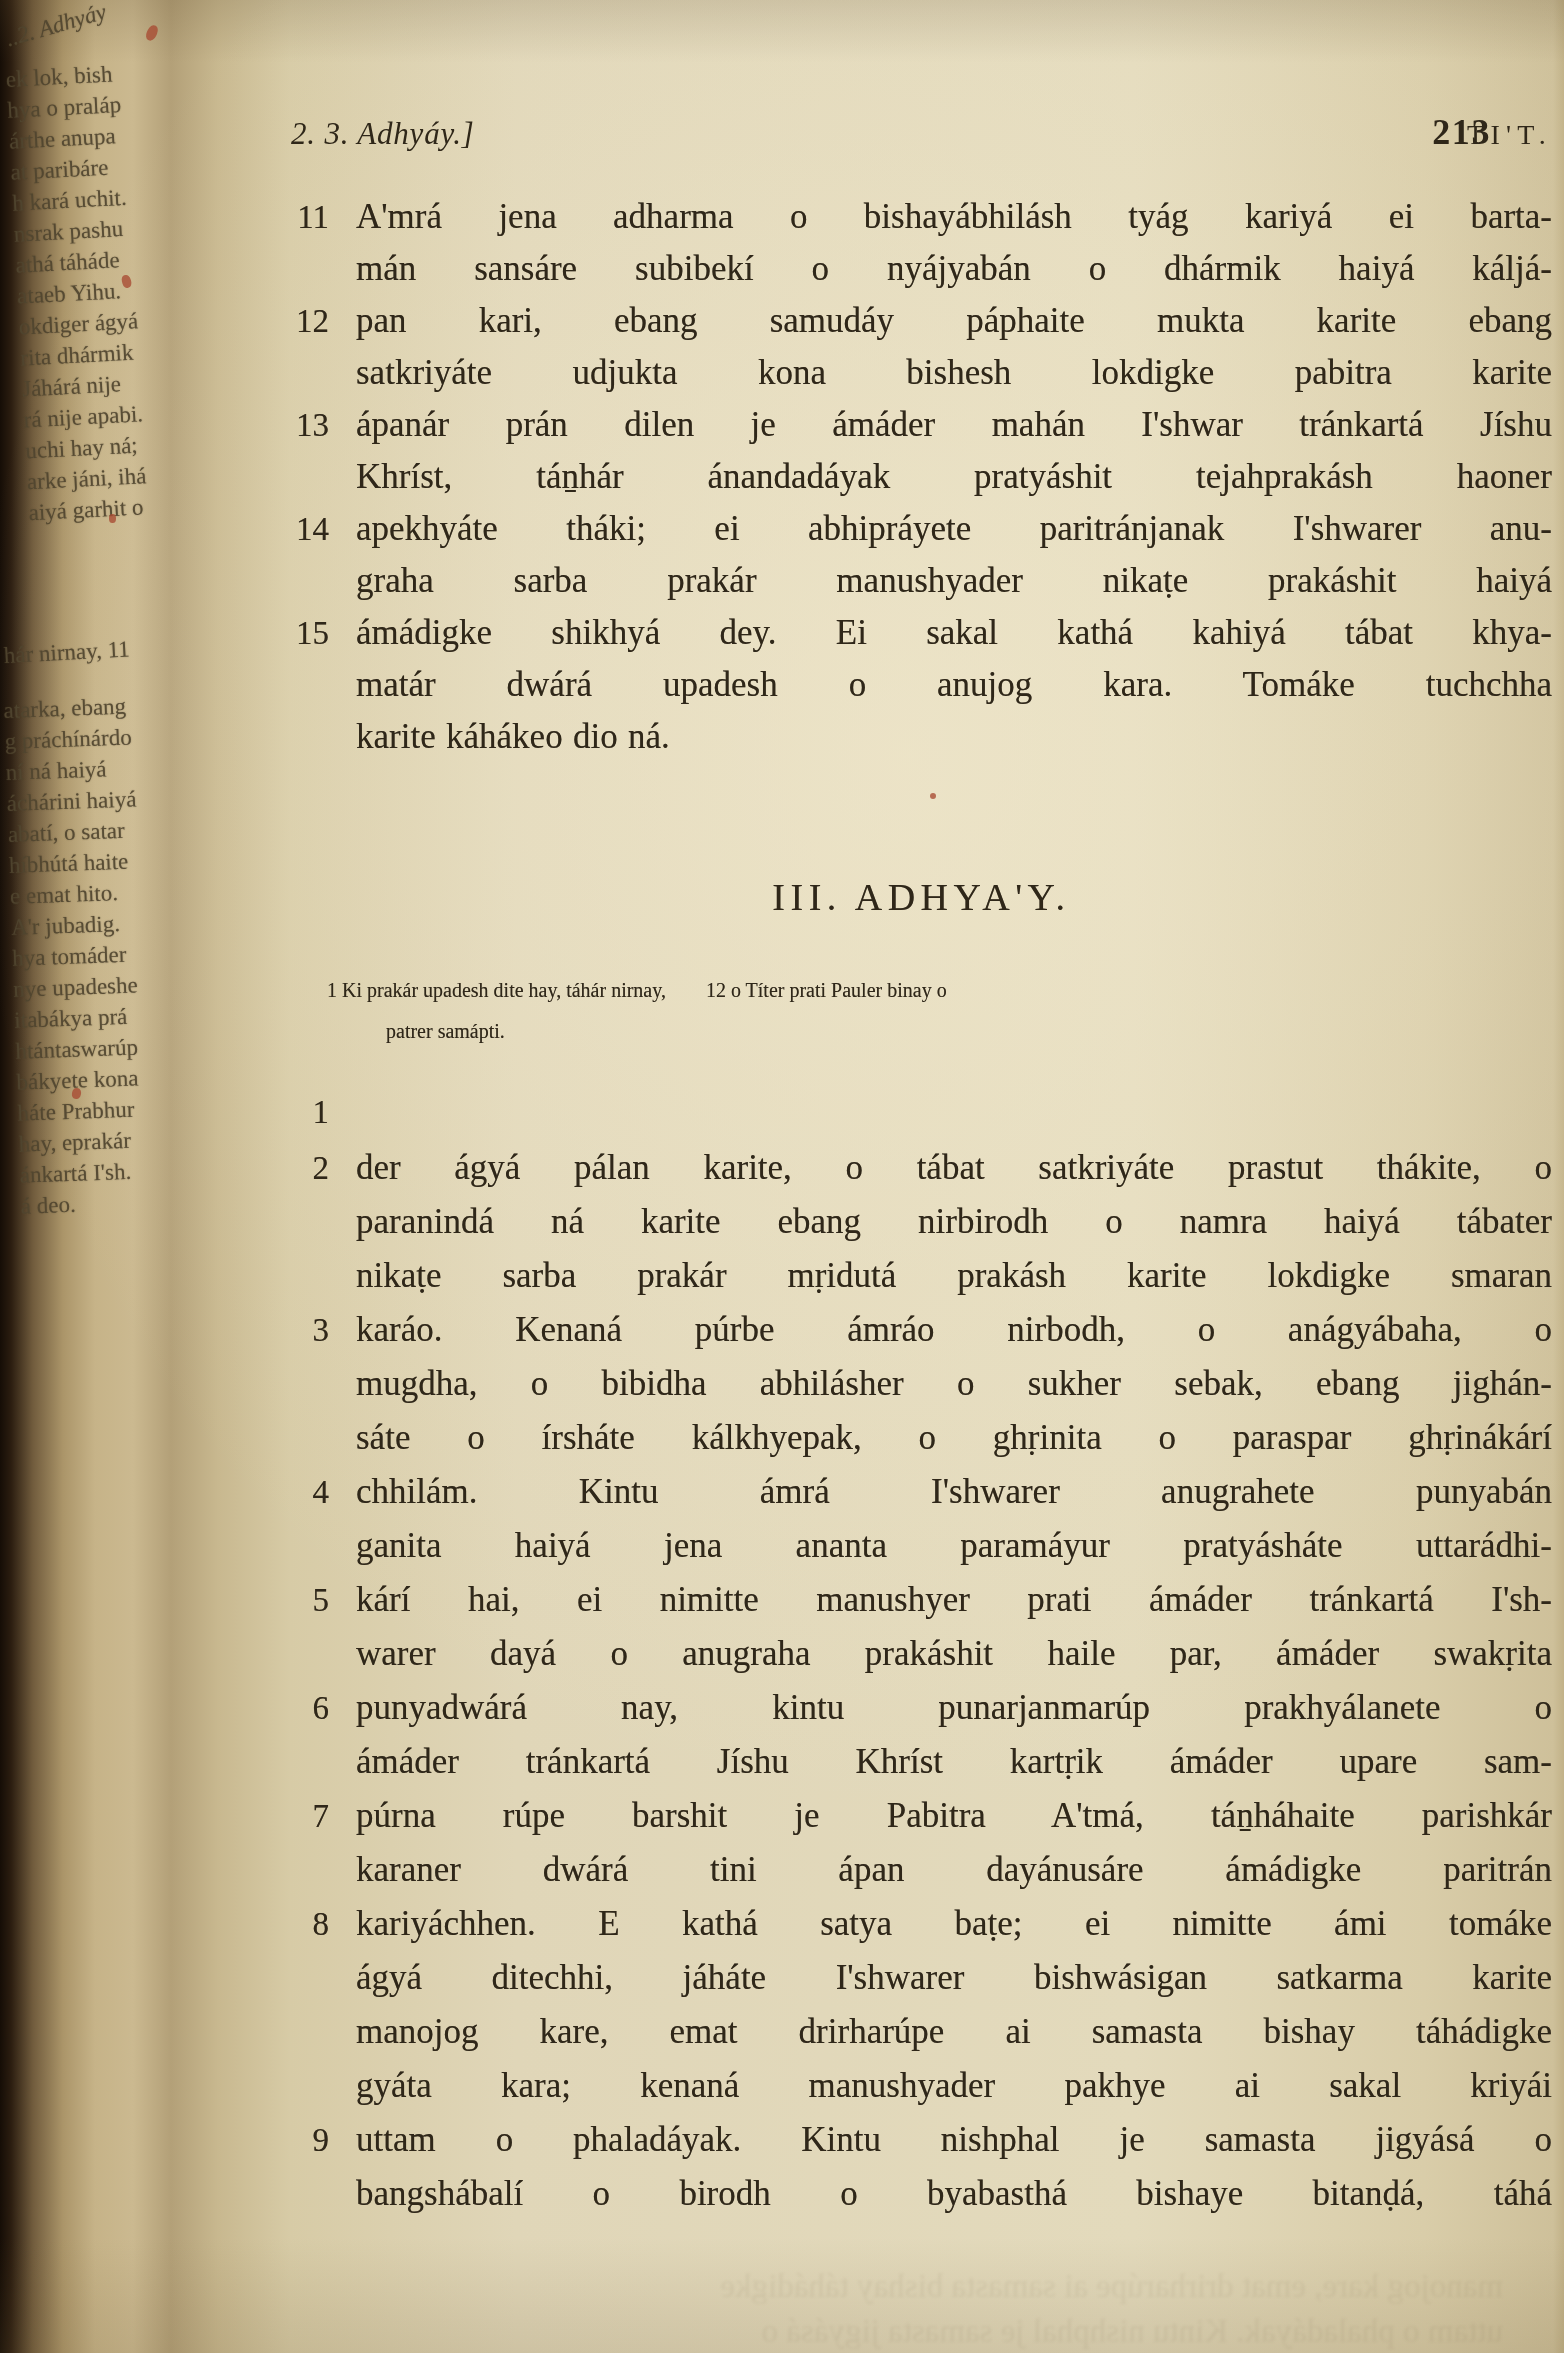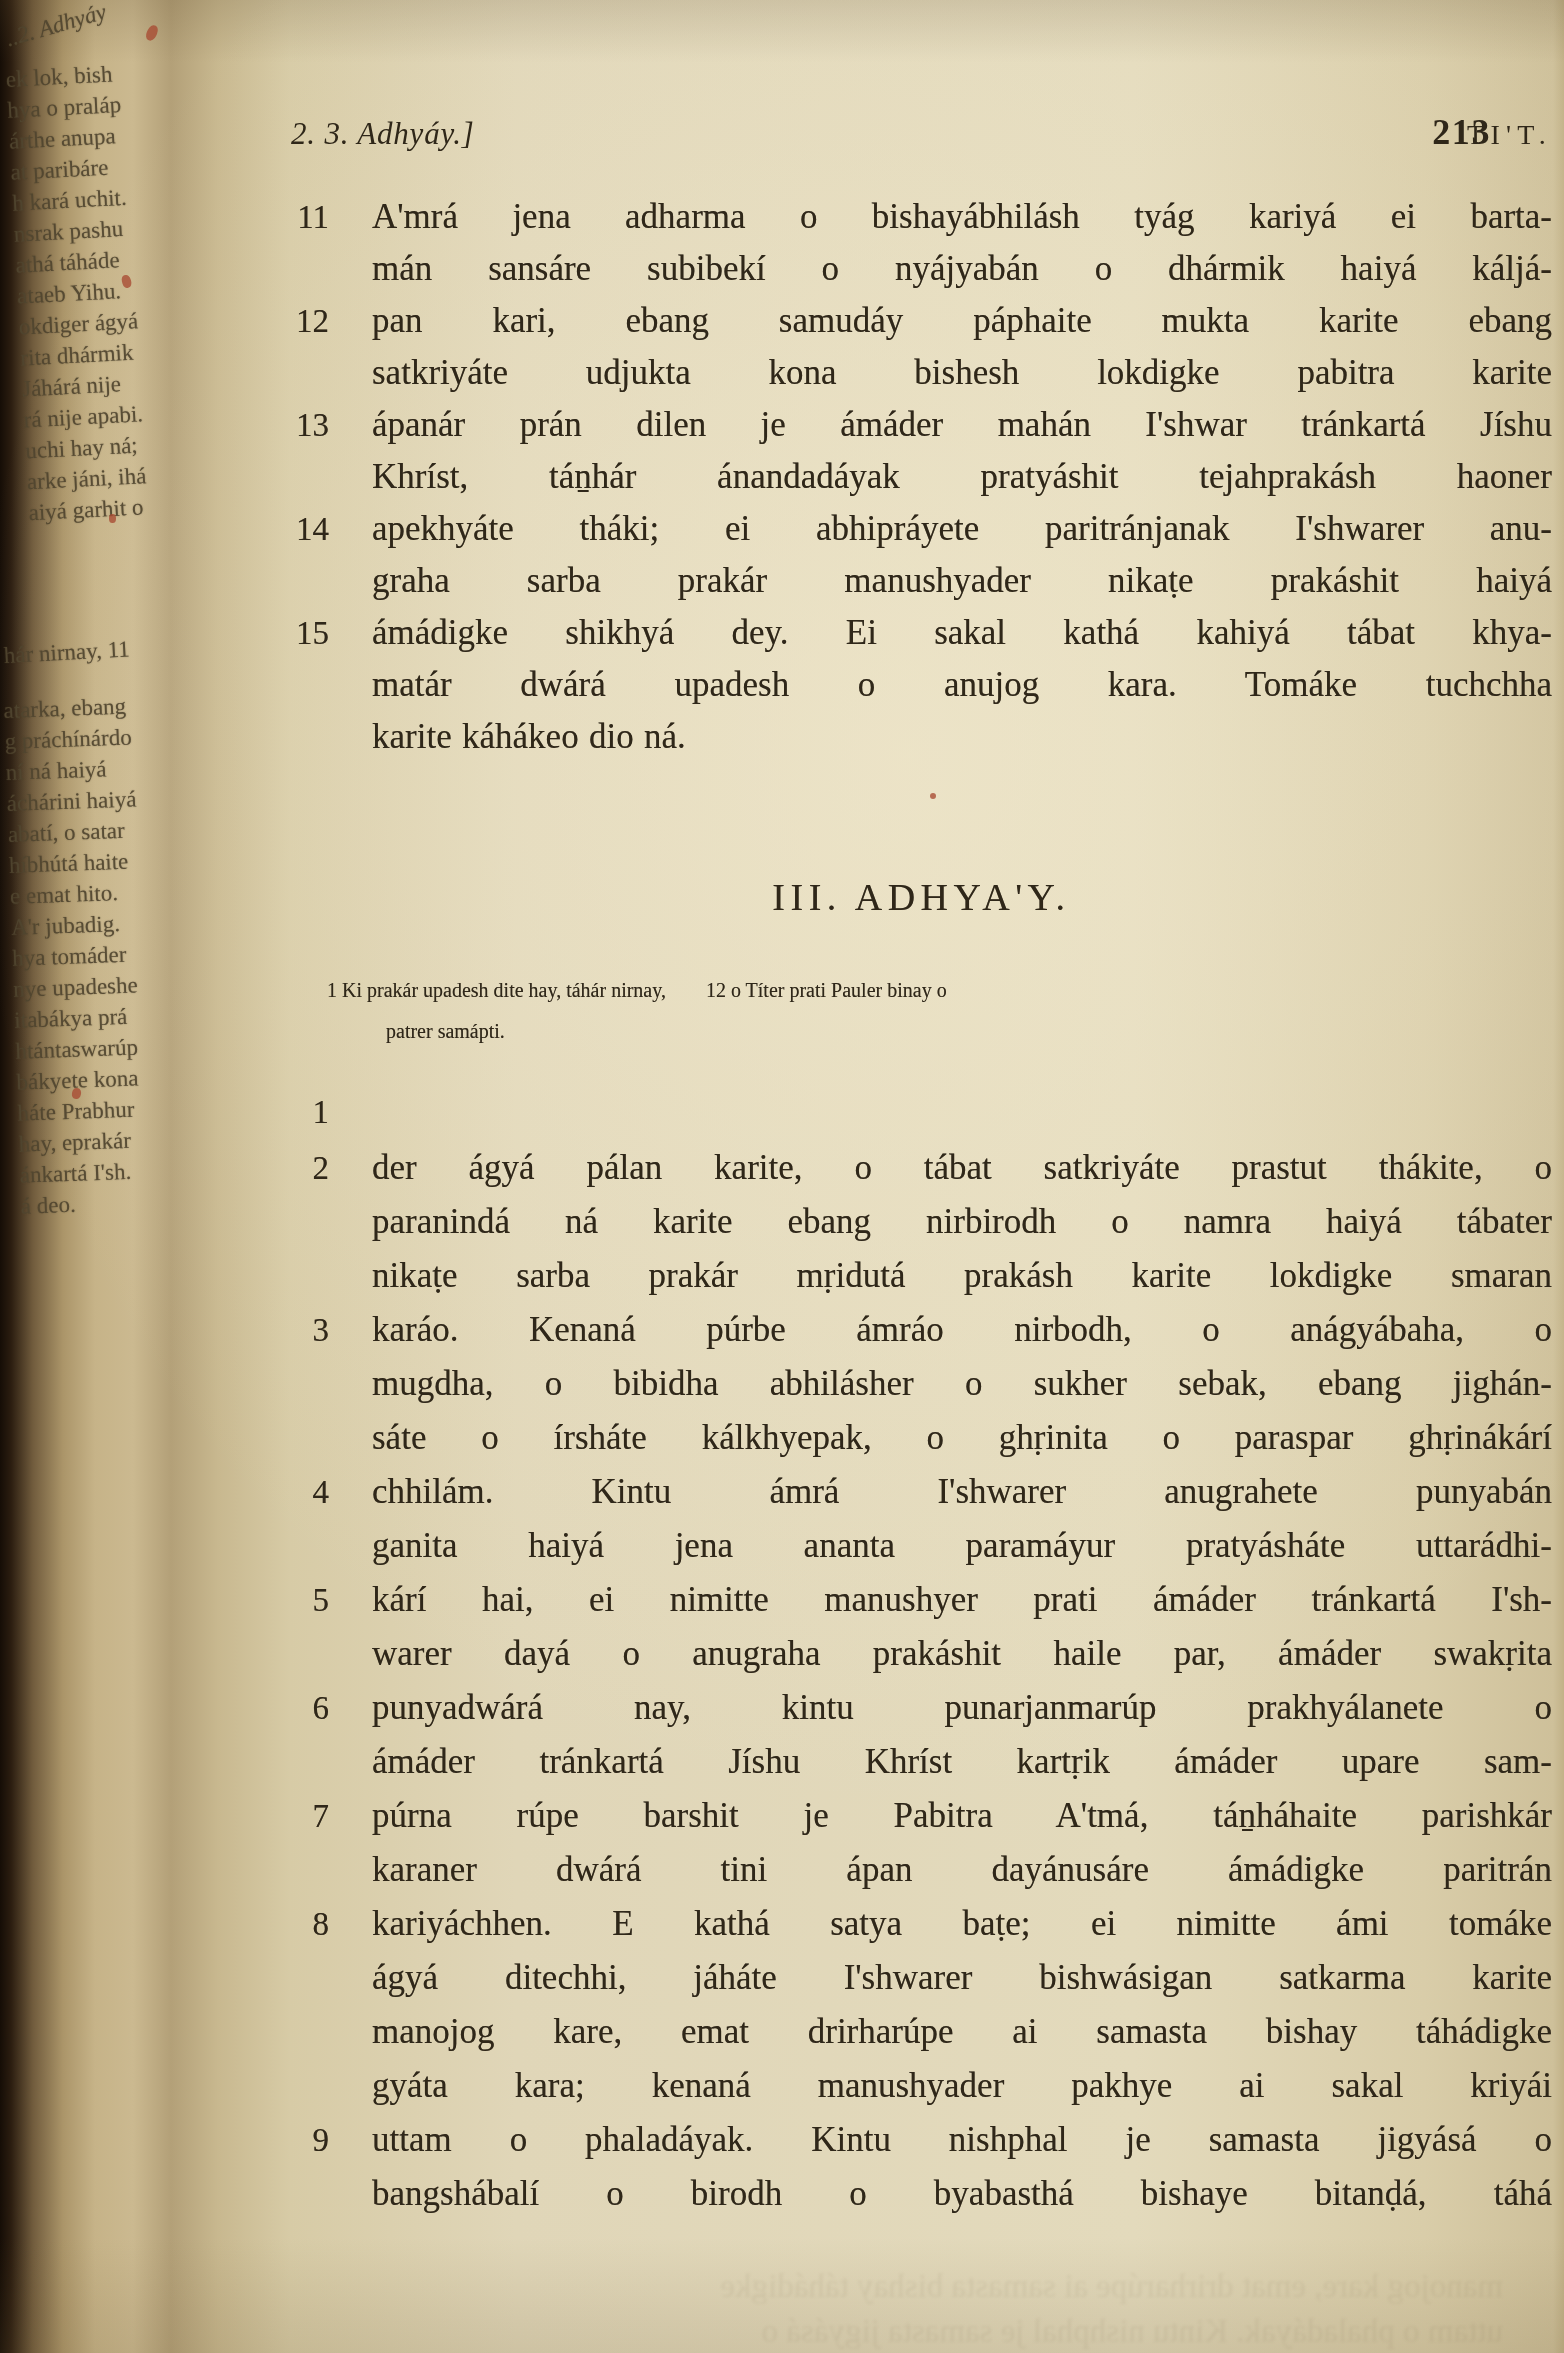--- a/index.html
+++ b/index.html
@@ -49,21 +49,21 @@
   #page-header { top:116px; height:41px; font-size:31px; }
   .header-left   { position:absolute; left:0; top:0; font-style:italic; letter-spacing:0.8px;text-align:right; }
   .header-center { position:absolute; left:0; right:0; top:3.1px; text-align:right;
                    font-size:28px; letter-spacing:6.3px; }
   .header-right  { position:absolute; right:61px; top:-4.7px; font-size:36px; font-weight:600;
                    letter-spacing:1.6px; }
 
   .verse-block { font-size:35px; text-shadow:0 0 0.5px rgba(43,36,26,0.5); }
   #chapter2-block { top:197px; }
   #chapter3-block { top:1094px; }
-  .vline { display:grid; grid-template-columns:38px 1fr; column-gap:43px;
+  .vline { display:grid; grid-template-columns:38px 1fr; column-gap:27px;
            align-items:baseline;font-family:Liberation Serif, serif; }
   #chapter2-block .vline { height:52px; }
   #chapter3-block .vline { height:54px; }
   .vnum  { text-align:right; font-size:33px; }
   .vtext { text-align:justify; text-align-last:justify; word-spacing:1.6px; white-space:normal; }
   #chapter2-block .vline:last-of-type .vtext { text-align-last:left; }
 
   #chapter3-heading { top:875px; text-align:center; font-size:38px; letter-spacing:5.5px;
                       text-shadow:0 0 0.5px rgba(43,36,26,0.5); }
 

